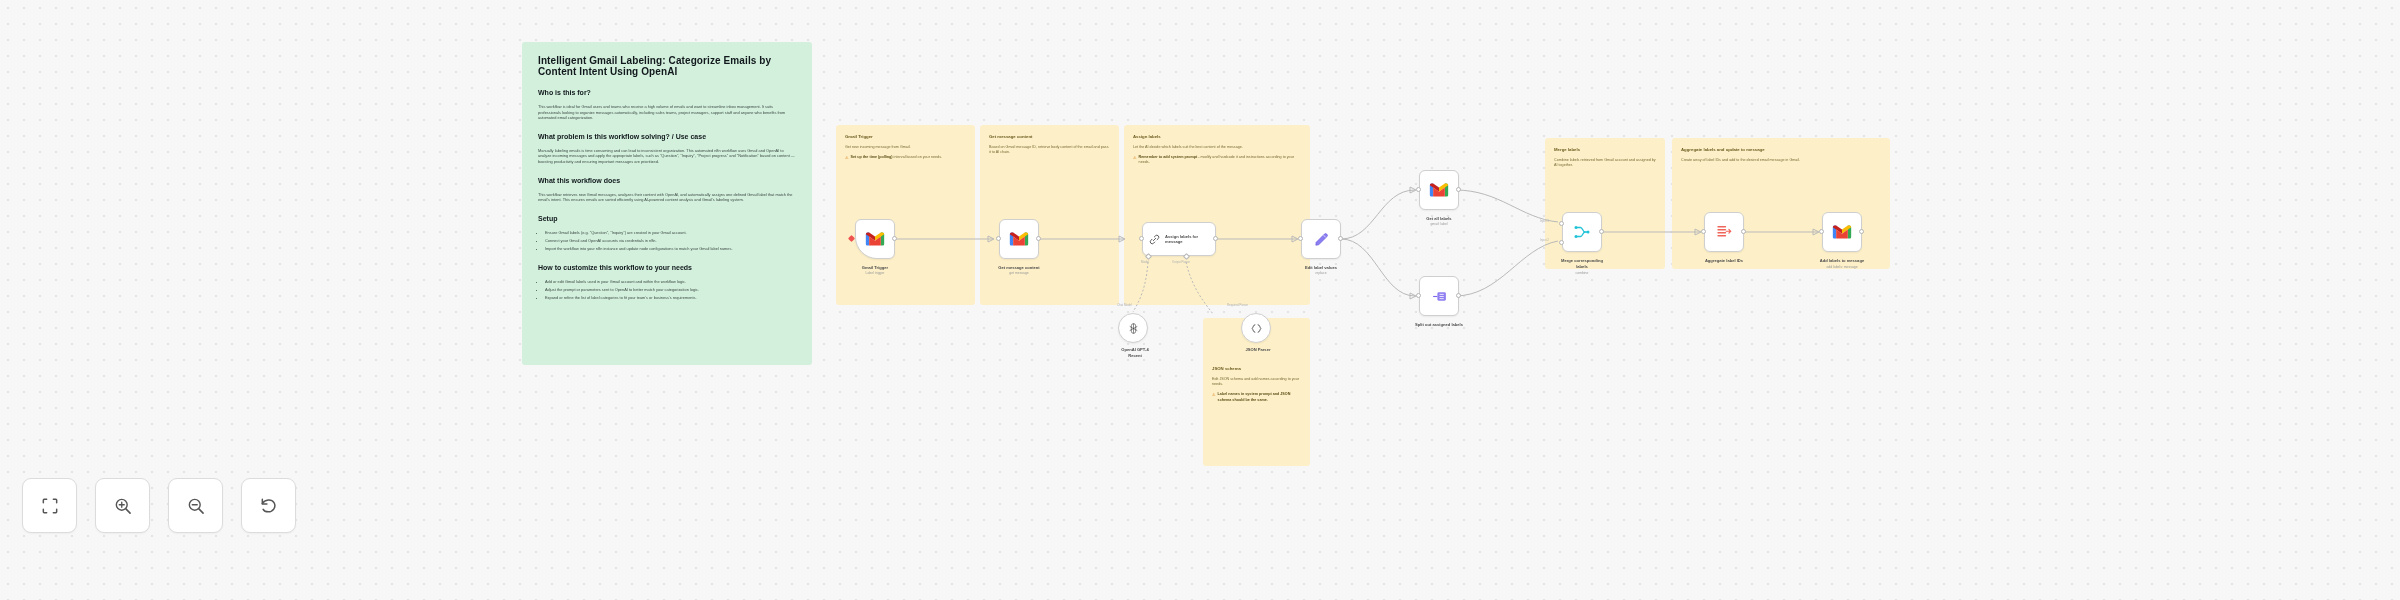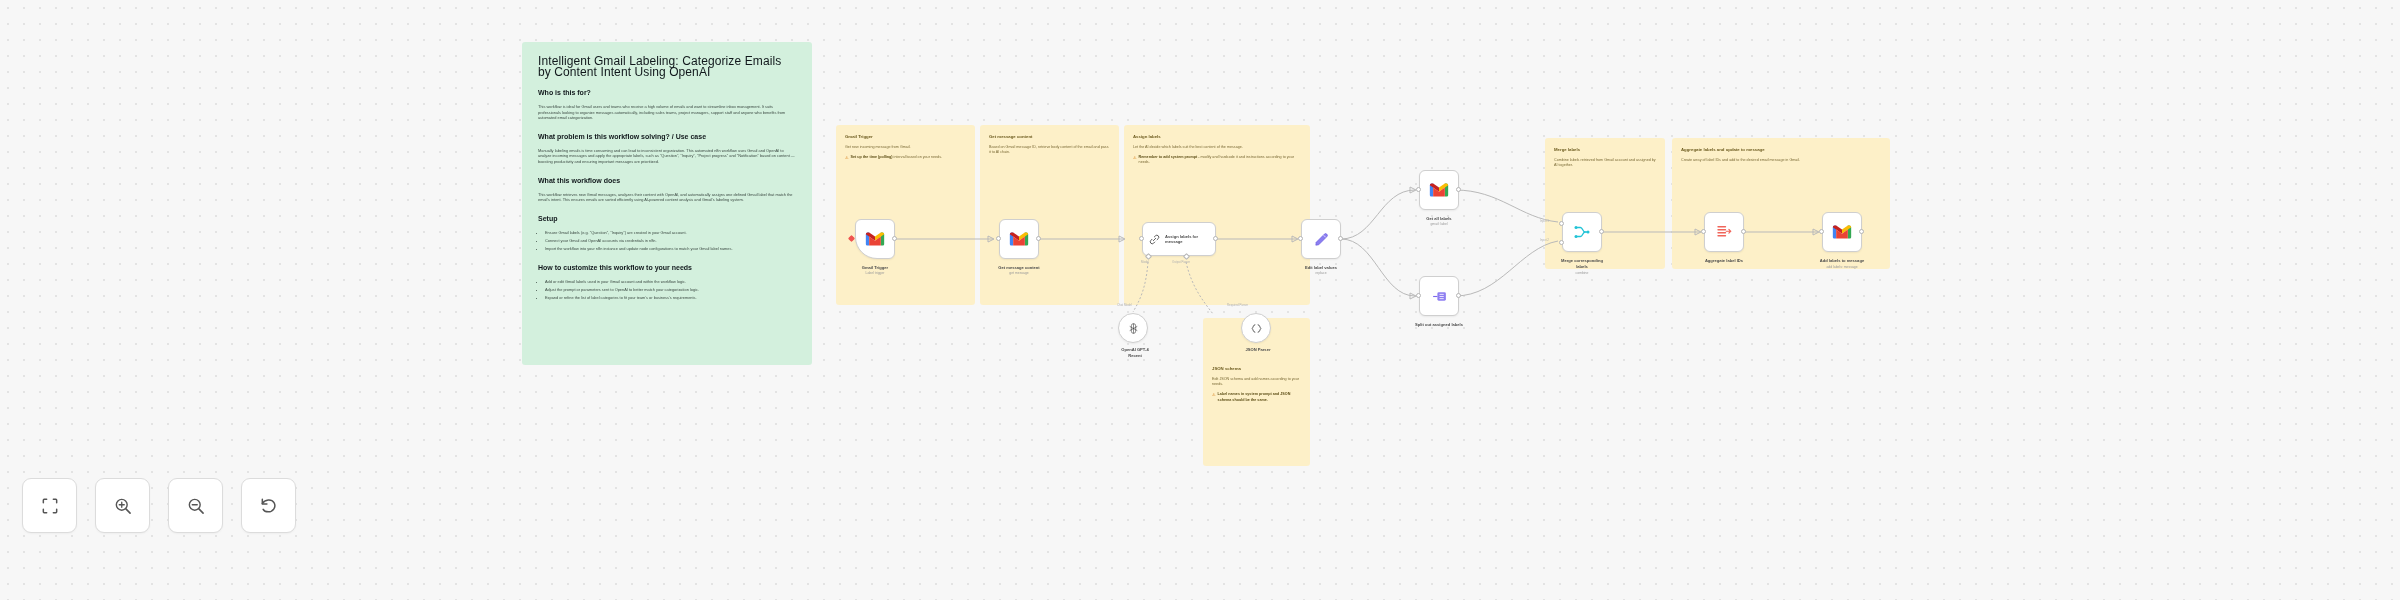--- a/index.html
+++ b/index.html
@@ -15,21 +15,21 @@
     background-image:radial-gradient(#e3e3e3 1px, transparent 1px);
     background-size:16px 16px;
   }
 
   
   .docs{
     position:absolute;left:522px;top:42px;width:290px;height:323px;
     background:#d3f0dd;border-radius:3px;padding:14px 16px 16px 16px;
     box-sizing:border-box;overflow:hidden;
   }
-  .docs h1{font-size:12px;line-height:10.5px;margin:0 0 11px 0;color:#11181c;font-weight:400;letter-spacing:.1px;}
+  .docs h1{font-size:10px;line-height:10.5px;margin:0 0 11px 0;color:#11181c;font-weight:700;letter-spacing:.1px;}
   .docs h2{font-size:7px;line-height:9px;margin:0 0 7px 0;color:#11181c;font-weight:700;}
   .docs p{font-size:3.9px;line-height:5.6px;margin:0 0 11px 0;color:#3c4a43;}
   .docs ul{margin:0 0 11px 0;padding-left:7px;}
   .docs li{font-size:3.9px;line-height:5.6px;color:#3c4a43;margin-bottom:2.5px;}
 
   
   .sticky{
     position:absolute;background:#fdf0c8;border-radius:3px;
     box-sizing:border-box;padding:9px 9px 0 9px;overflow:hidden;
   }

